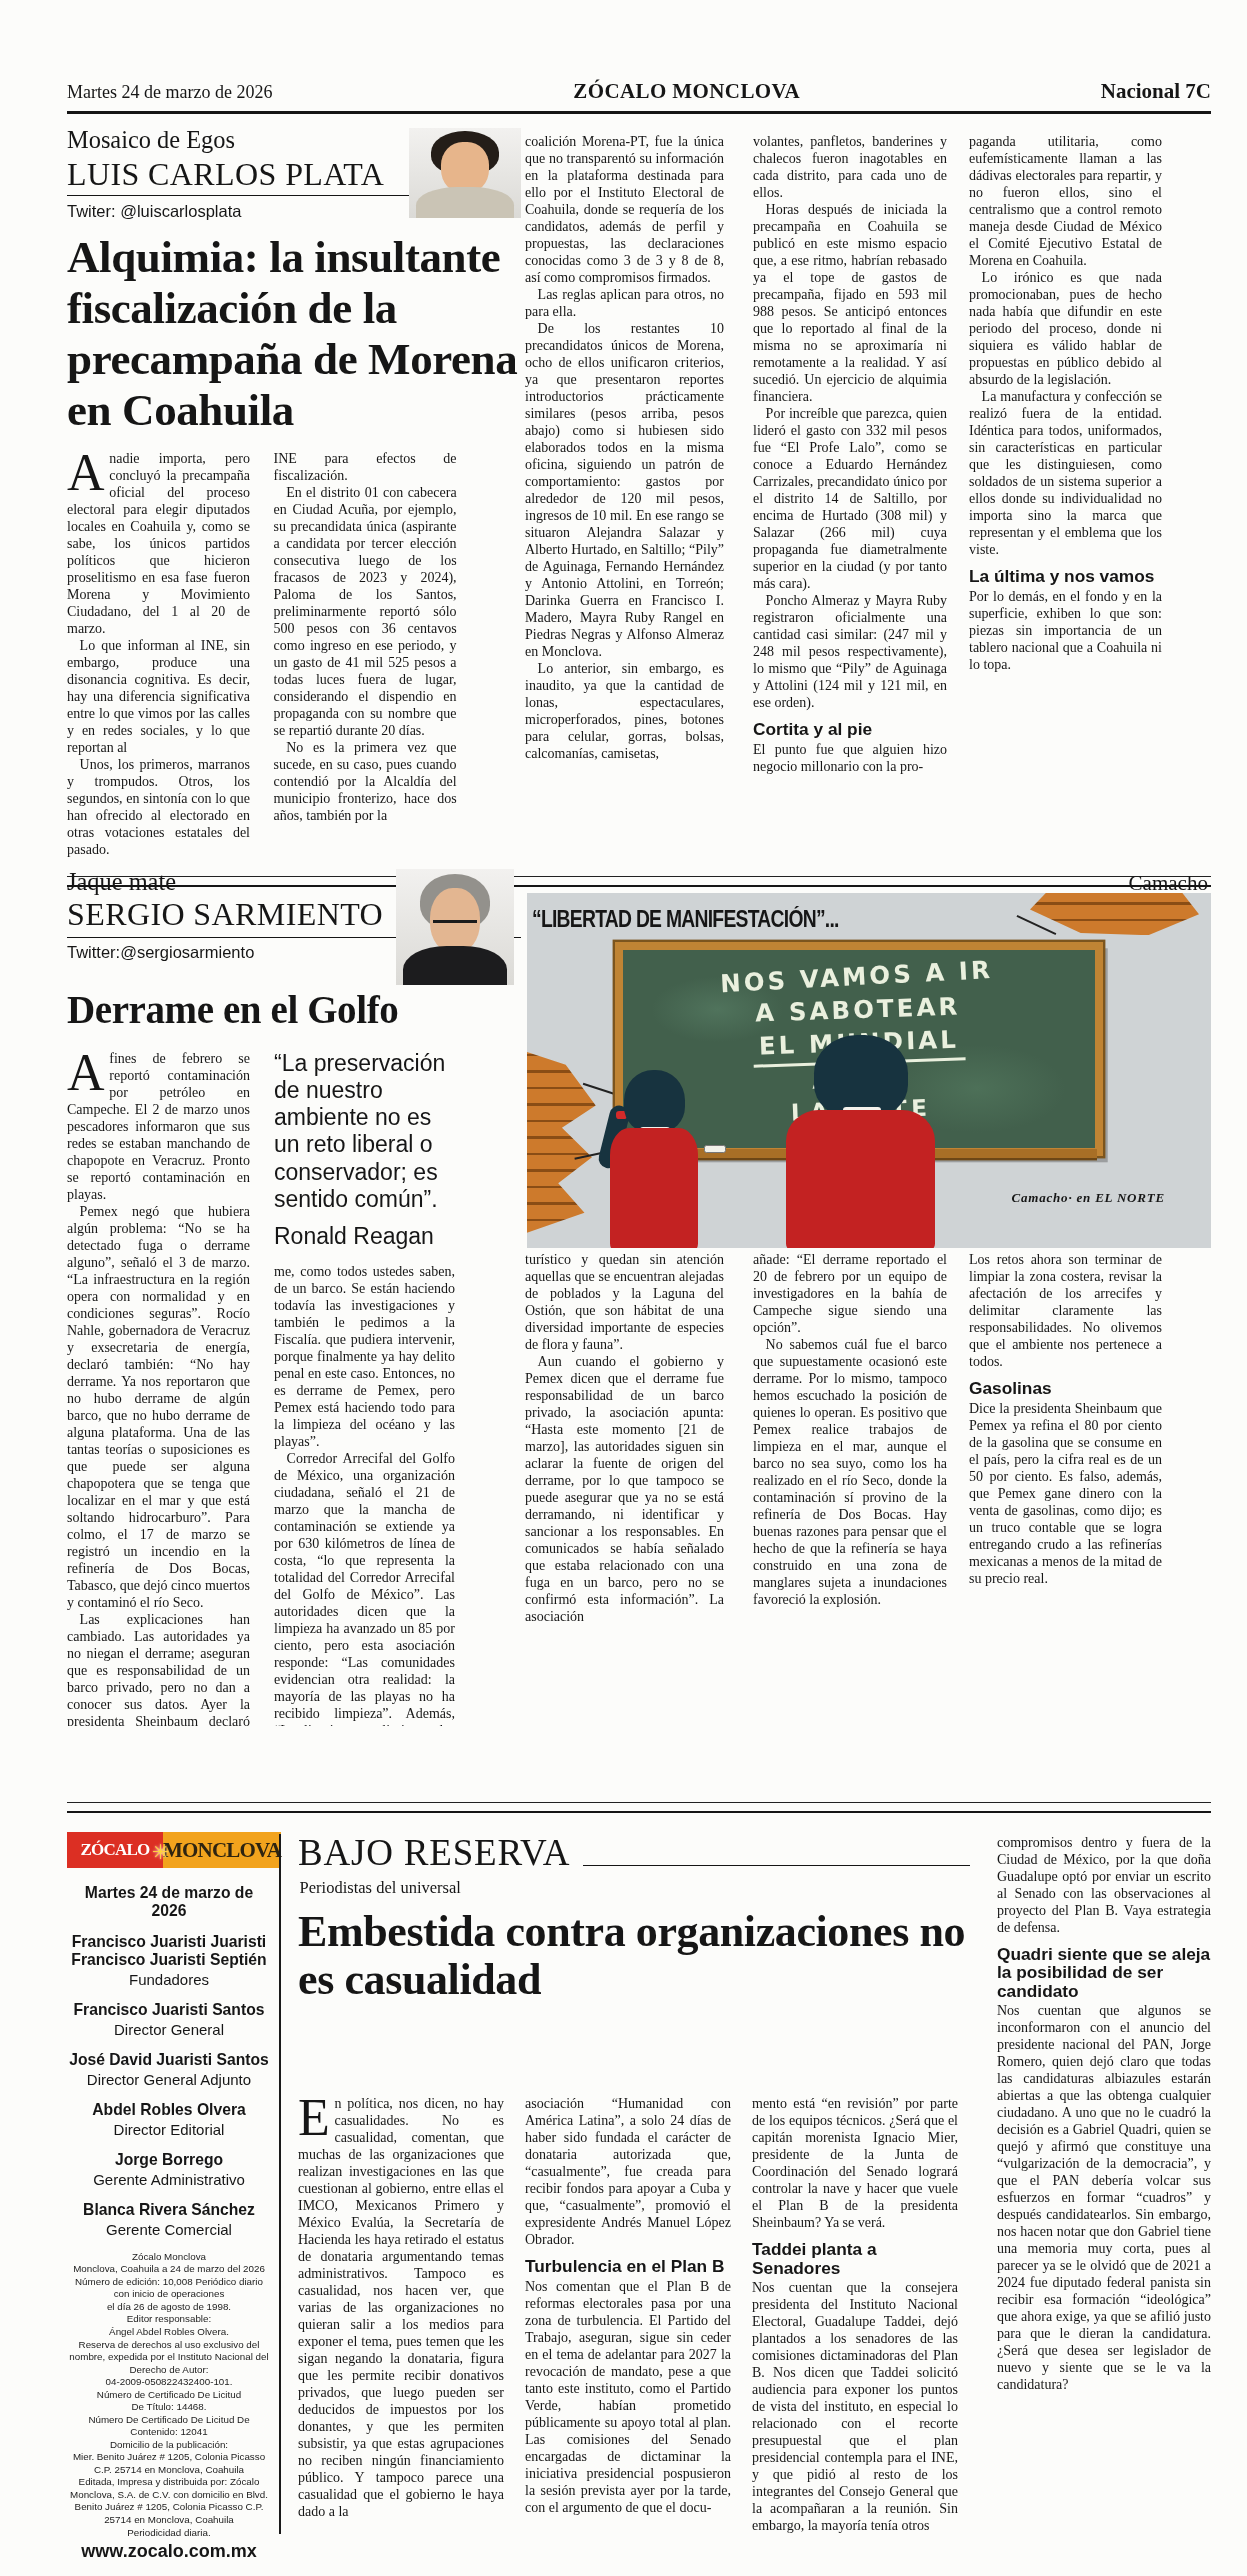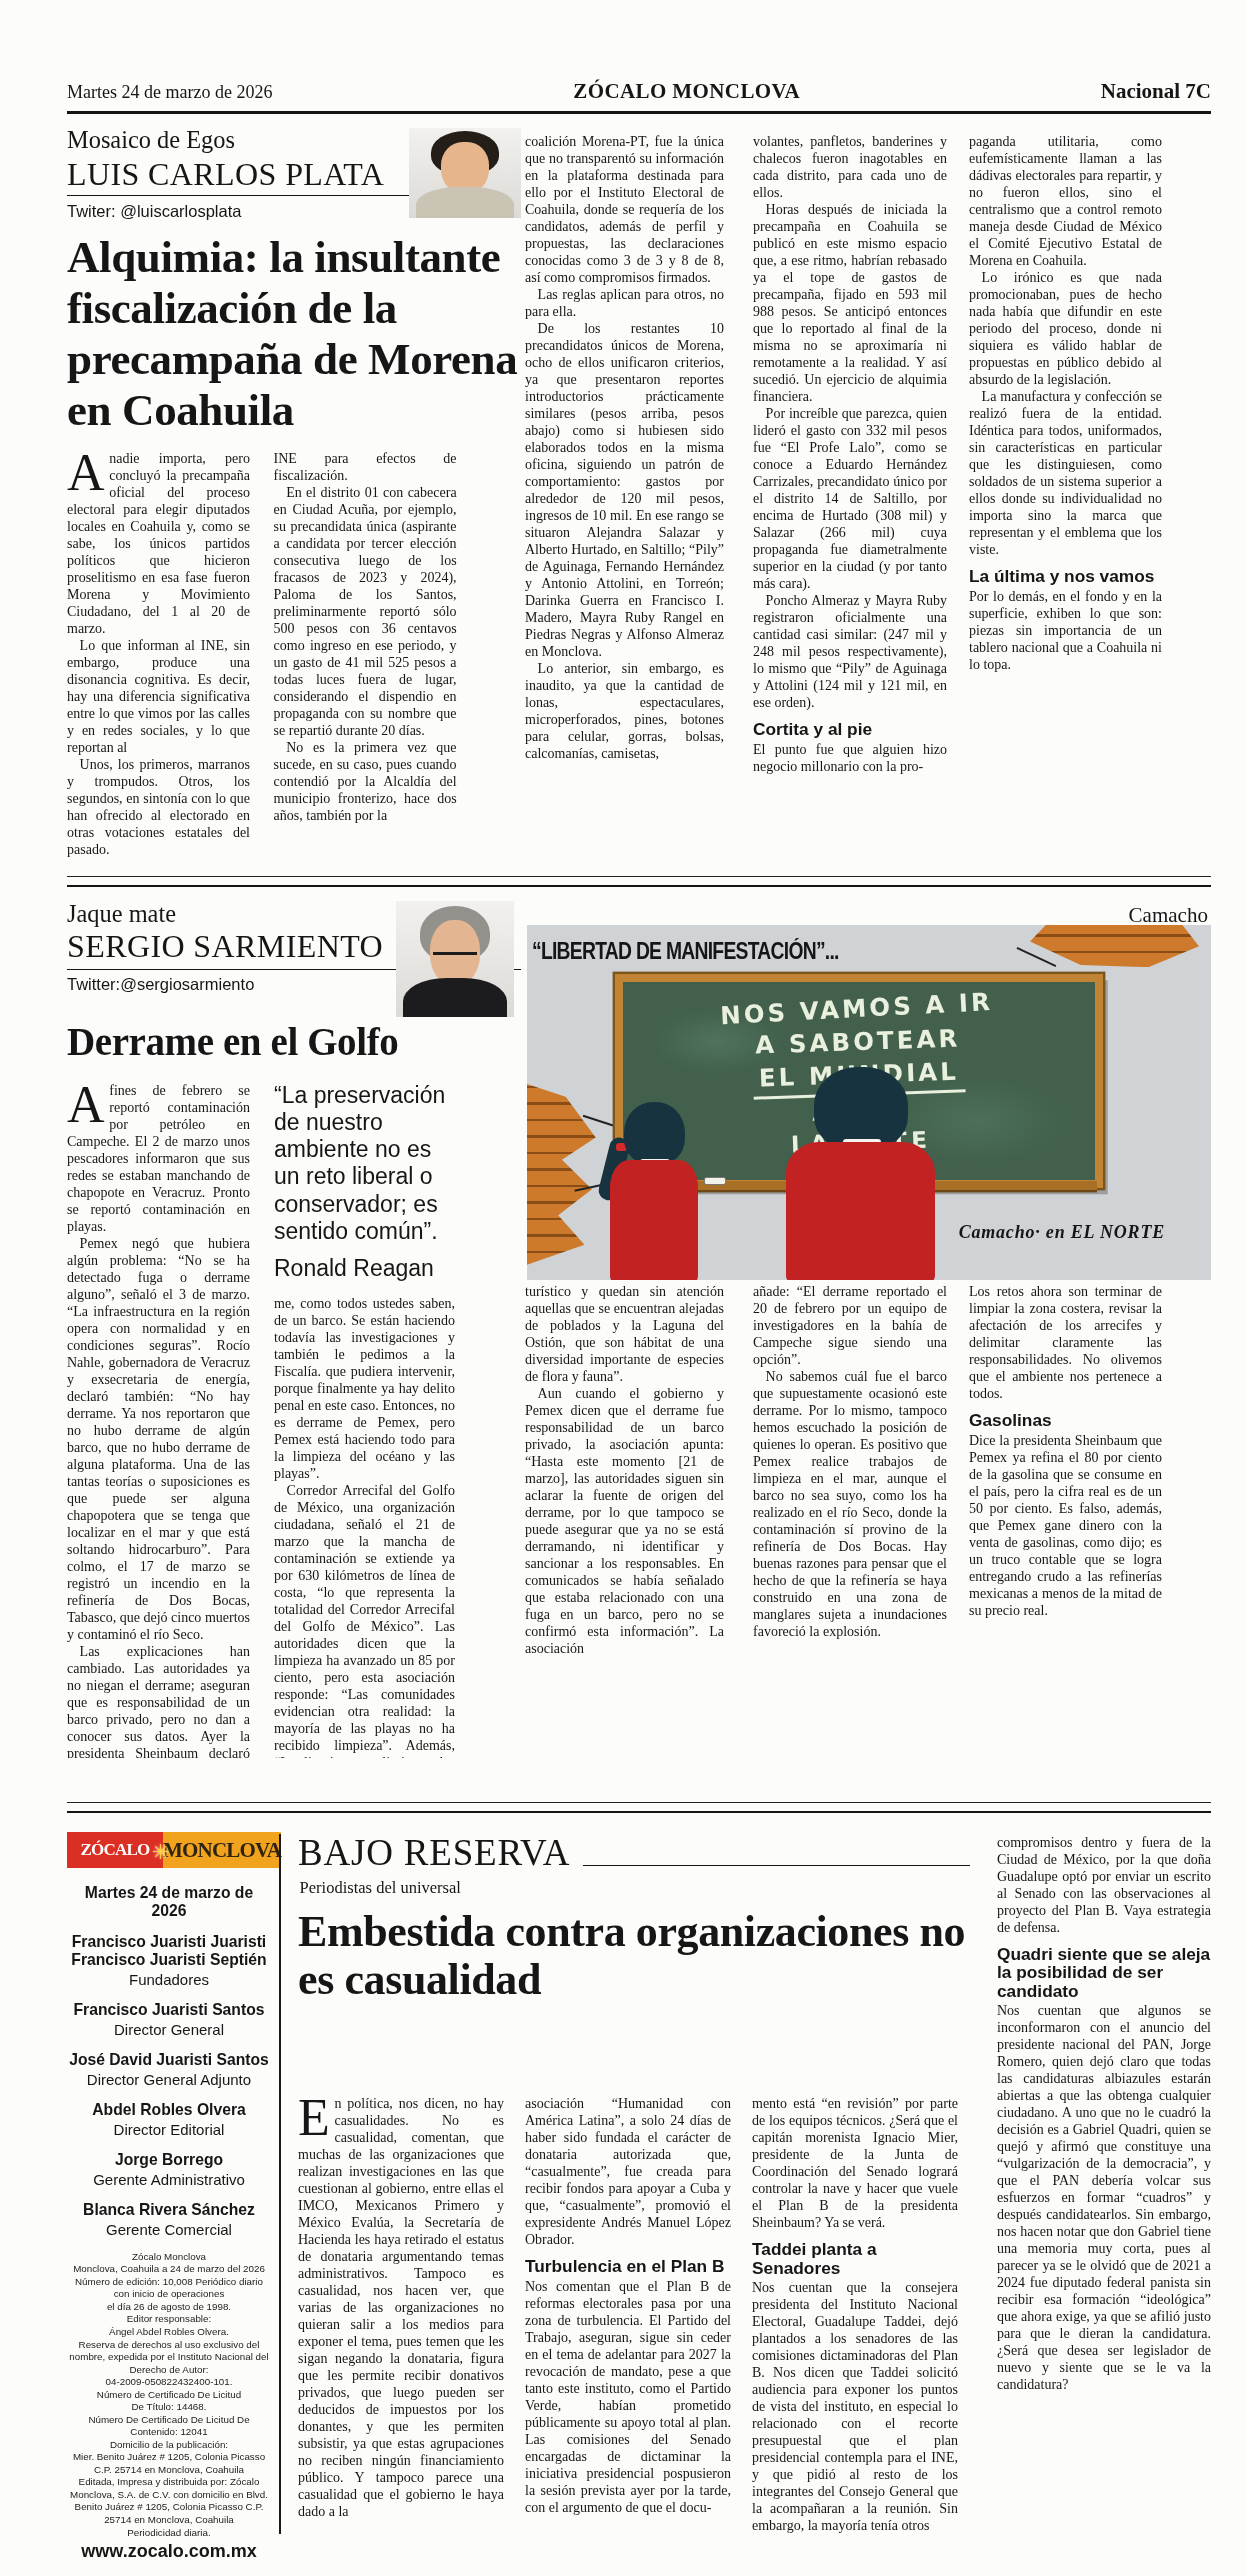--- a/index.html
+++ b/index.html
@@ -46,21 +46,21 @@
   .intro{position:absolute;top:330px;left:0;width:100%;height:417px;display:flex;gap:23.6px;}
   .intro .icol{width:183px;height:100%;}
   .tcolA{position:absolute;left:458px;top:12.6px;width:199px;height:735px;}
   .tcolB{position:absolute;left:686px;top:12.6px;width:194px;height:735px;}
   .tcolC{position:absolute;left:902px;top:12.6px;width:193px;height:735px;}
 
   .divide{position:absolute;left:67px;width:1144px;height:7.9px;border-top:0.8px solid #222;border-bottom:2.4px solid #151515;}
   .d1{top:876px;} .d2{top:1802px;}
 
   
-  .band-mid{position:absolute;left:67px;top:884px;width:1144px;height:904px;}
+  .band-mid{position:absolute;left:67px;top:852px;width:1144px;height:904px;}
   .blk-a2{position:absolute;left:0;top:0;width:454px;}
   .blk-a2 .kicker{position:absolute;top:15.7px;}
   .blk-a2 .author{position:absolute;top:44px;}
   .blk-a2 .authrule{position:absolute;top:85px;width:100%;}
   .blk-a2 .twitter{position:absolute;top:91px;}
   .blk-a2 .headshot{left:329px;top:17.3px;width:118px;height:116px;}
   .hl2{position:absolute;left:0;top:135px;font-size:39px;font-weight:bold;letter-spacing:-0.4px;}
   .mcol1{position:absolute;left:0;top:198px;width:183px;height:676px;}
   .mcol2{position:absolute;left:207px;top:198px;width:181px;height:676px;}
   .pullquote{font-family:"Liberation Sans","DejaVu Sans",sans-serif;font-size:23px;line-height:1.18;
@@ -99,21 +99,21 @@
   .girl .sweater{left:7.9px;top:58px;width:88px;height:123px;}
   .girl .collar{left:38px;top:57px;width:30px;height:11px;}
   .boy{left:259px;top:142px;width:149px;height:216px;}
   .boy .hair{left:27.5px;top:0;width:94px;height:83px;border-radius:46% 46% 40% 40%;}
   .boy .sweater{left:0;top:75px;width:149px;height:142px;}
   .boy .collar{left:57px;top:72px;width:38px;height:12.6px;}
   .brick{position:absolute;background:repeating-linear-gradient(0deg,#cd7a2c 0 14px,#8a4d15 14px 16.5px);}
   .brick.b1{left:-6.3px;top:157px;width:75px;height:185px;clip-path:polygon(0 0,60% 8%,100% 30%,55% 42%,95% 58%,50% 72%,85% 88%,0 100%);}
   .brick.b2{left:503px;top:-4.7px;width:169px;height:47px;clip-path:polygon(0 45%,12% 0,88% 0,100% 55%,70% 100%,30% 95%);}
   .crack{position:absolute;background:#222;height:1.6px;}
-  .sig{position:absolute;right:46px;top:297px;font-style:italic;font-weight:bold;font-size:18px;letter-spacing:0.8px;}
+  .sig{position:absolute;right:46px;top:297px;font-style:italic;font-weight:bold;font-size:13px;letter-spacing:0.8px;}
 
   
   .band-bot{position:absolute;left:67px;top:1826px;width:1144px;height:739px;}
   .sidebar{position:absolute;left:0;top:6.3px;width:204px;text-align:center;
            font-family:"Liberation Sans","DejaVu Sans",sans-serif;}
   .logo{display:flex;height:36px;width:100%;}
   .logo .zoc{background:#dc2f23;color:#fff;flex:0 0 96px;font-family:"Liberation Serif",serif;
              font-weight:bold;font-size:17px;display:flex;align-items:center;justify-content:center;letter-spacing:-0.8px;}
   .logo .mon{background:#f2a31d;color:#2e2410;flex:1;font-family:"Liberation Serif",serif;
              font-weight:bold;font-size:21px;display:flex;align-items:center;justify-content:center;letter-spacing:-0.8px;}

